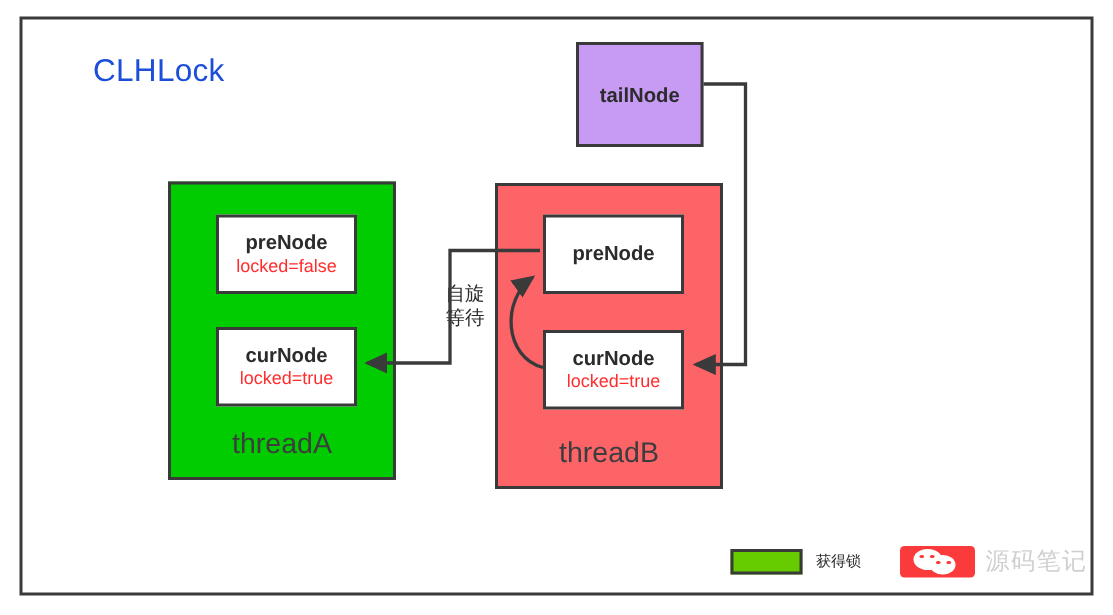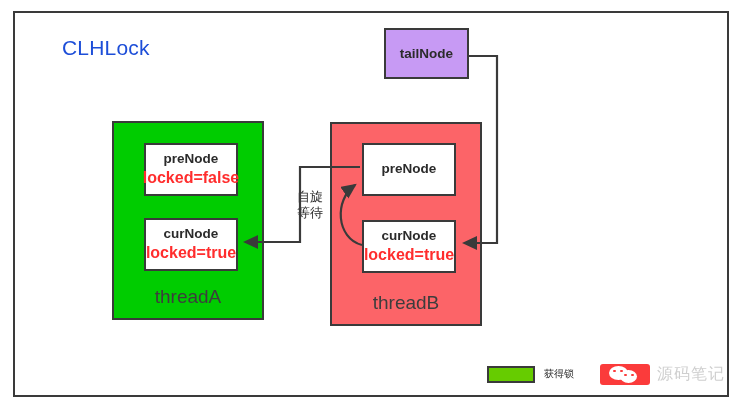--- a/index.html
+++ b/index.html
@@ -53,22 +53,22 @@
     justify-content: center;
     box-sizing: border-box;
   }
   .node-title {
     font-size: 13.5px;
     font-weight: bold;
     color: #2b2b2b;
     line-height: 1.25;
   }
   .node-sub {
-    font-size: 16px;
-    font-weight: bold;
+    font-size: 12px;
+    font-weight: normal;
     color: #ff2d2d;
     line-height: 1.25;
   }
   .thread-label {
     position: absolute;
     width: 100%;
     text-align: center;
     font-size: 19px;
     color: #3d3d3d;
     left: 0;
@@ -167,21 +167,21 @@
 </style>
 </head>
 <body>
 
 <div id="canvas">
 
   <div id="frame"></div>
 
   <div id="diagram-title">CLHLock</div>
 
-  <div class="box" id="tail-node" style="left:384px; top:28px; width:85px; height:51px; background:#c79af4; display:flex; align-items:center; justify-content:center;">
+  <div class="box" id="tail-node" style="left:384px; top:28px; width:85px; height:70px; background:#c79af4; display:flex; align-items:center; justify-content:center;">
     <span class="tail-label">tailNode</span>
   </div>
 
   <div class="box" id="thread-a" style="left:112px; top:121px; width:152px; height:199px; background:#00cc00;">
     <div class="node-box" style="position:absolute; left:30px; top:20px; width:94px; height:53px;">
       <span class="node-title">preNode</span>
       <span class="node-sub">locked=false</span>
     </div>
     <div class="node-box" style="position:absolute; left:30px; top:95px; width:94px; height:53px;">
       <span class="node-title">curNode</span>

